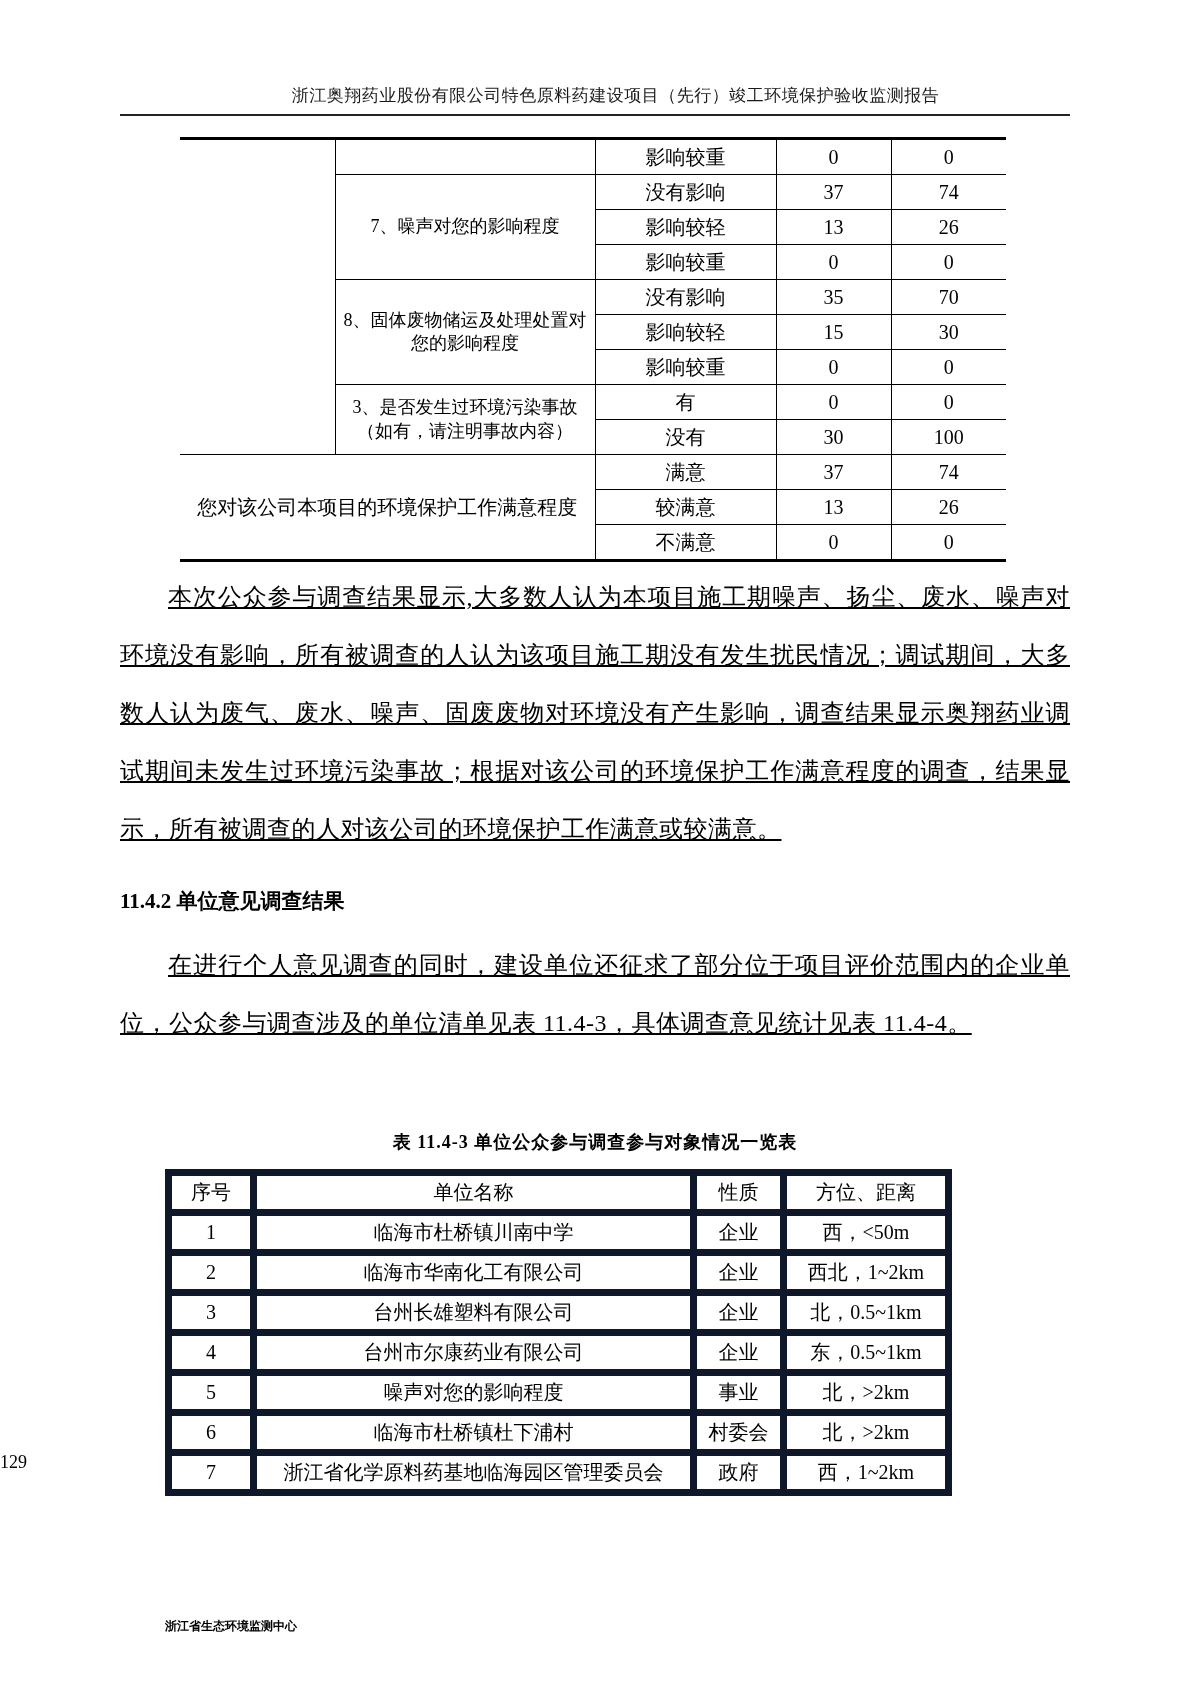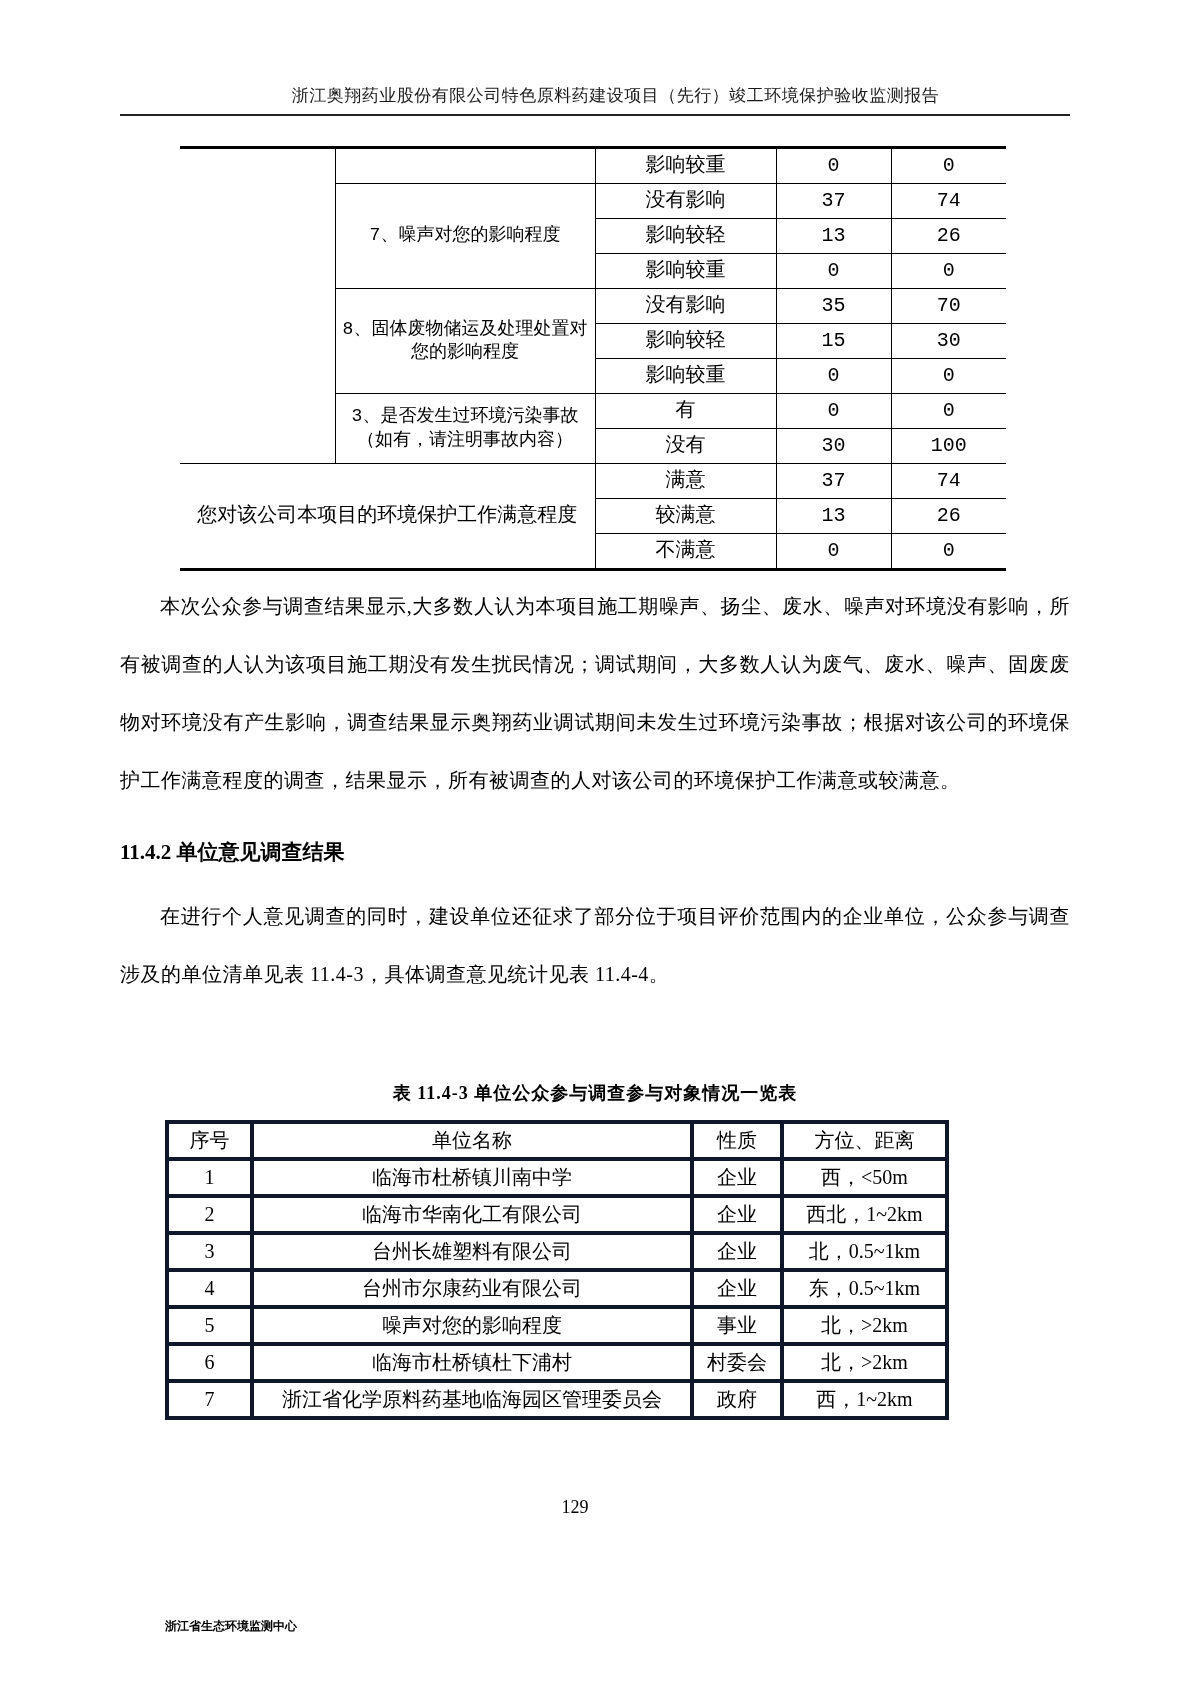--- a/index.html
+++ b/index.html
@@ -11,58 +11,58 @@
   
   .header-title {
     padding-top:84px; text-align:center;
     font-size:17px; letter-spacing:0.5px; color:#1a1a1a;padding-left:41px;
   }
   .header-rule {
     width:950px; margin:7px auto 0; border-top:2.5px solid #222;
   }
   
   table.survey {
-    margin:30px 0 0 180px; width:826px; table-layout:fixed;
+    margin:21px 0 0 180px; width:826px; table-layout:fixed;
     border-collapse:collapse; font-size:20px;
-    border-top:3px solid #000; border-bottom:3px solid #000;font-family:Liberation Mono, monospace;
+    border-top:3px solid #000; border-bottom:3px solid #000;
   }
   table.survey td {
     border:1px solid #000; text-align:center; vertical-align:middle;
     height:34px; padding:0 2px; line-height:1.3;
   }
   table.survey td:last-child { border-right:none; }
   table.survey td.no-left { border-left:none; }
   table.survey td.q { font-size:18px; }
   table.survey td.q-wide { font-size:20px; }
   
   .body-par {
     width:950px; margin:6px 0 0 120px;
-    font-size:20px; line-height:58px; letter-spacing:0.5px;
-    text-align:justify; text-indent:2em;
+    font-size:24px; line-height:58px; letter-spacing:0.5px;
+    text-align:justify; text-indent:2em;text-decoration:underline;
   }
   .section-heading {
     margin:14px 0 0 120px; font-size:21px; font-weight:bold; line-height:58px;
   }
   
   .table-caption {
     margin-top:78px; text-align:center; font-size:18px; font-weight:bold;
     letter-spacing:1px;
   }
   table.units {
     margin:15px 0 0 165px; width:780px; table-layout:fixed;
     border-collapse:collapse; font-size:20px;
     border:2px solid #000; border-bottom-width:3px;
   }
   table.units th, table.units td {
-    border:4px solid #0f172a; font-weight:normal; text-align:center;
+    border:7px solid #0f172a; font-weight:normal; text-align:center;
     vertical-align:middle; height:33px; padding:0 3px;
   }
   
   .footer-left  { position:absolute; top:1618px; left:165px; font-size:12px;font-weight:bold; }
-  .footer-page  { position:absolute; top:1497px; left:0; width:1150px; text-align:center; font-size:18px; }
+  .footer-page  { position:absolute; top:1452px; left:0; width:1150px; font-size:18px; }
 </style>
 </head>
 <body>
 
 <div class="page">
 
   <div class="header-title">浙江奥翔药业股份有限公司特色原料药建设项目（先行）竣工环境保护验收监测报告</div>
   <div class="header-rule"></div>
 
   <table class="survey">

